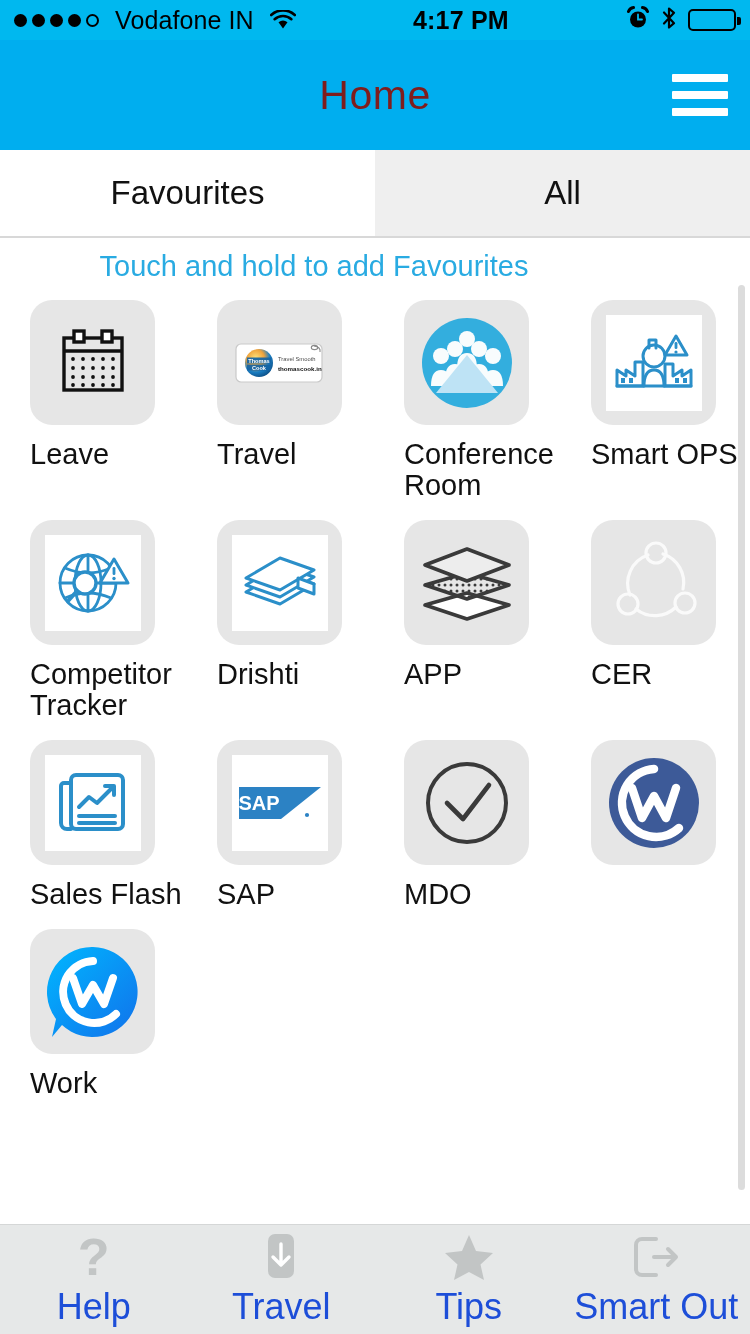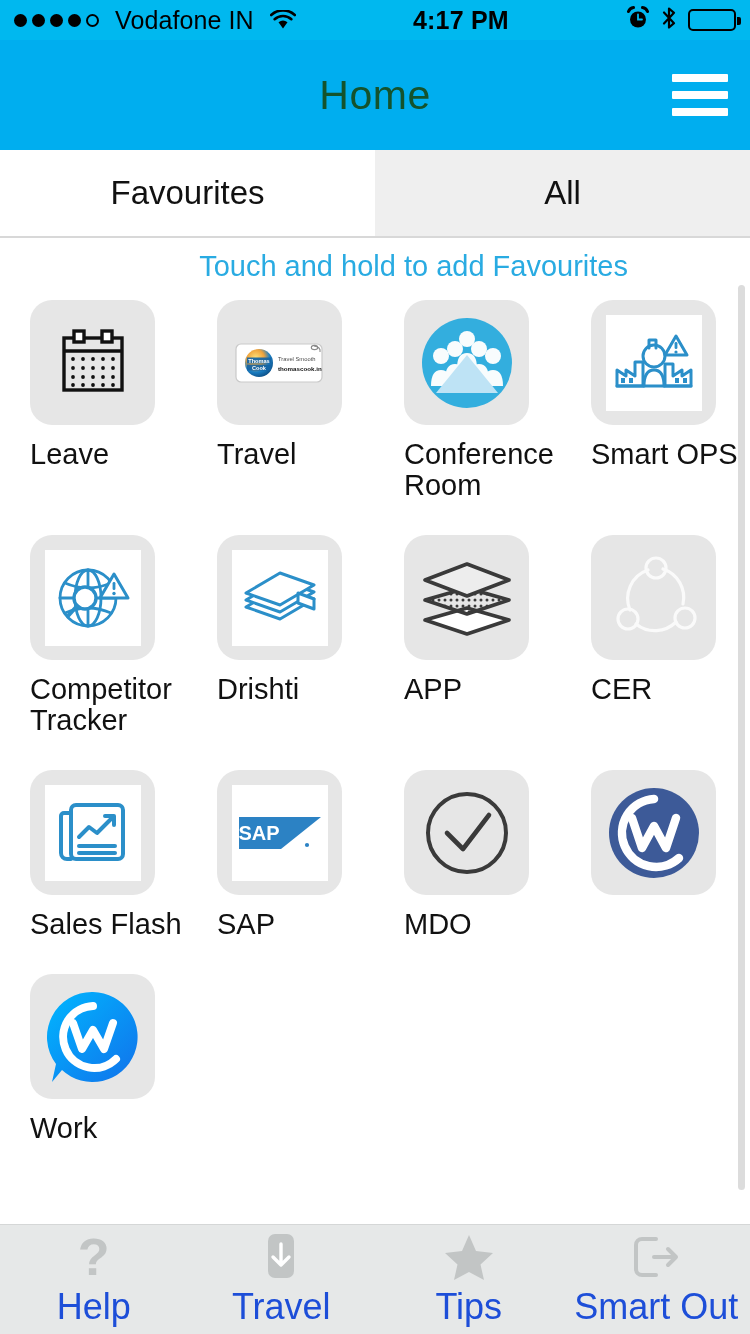--- a/index.html
+++ b/index.html
@@ -35,21 +35,21 @@
     background:#000; border-radius:0 2px 2px 0;
   }
   .battery-fill{ height:100%; background:#000; border-radius:2px; }
 
   
   .navbar{
     position:absolute; top:40px; left:0; width:750px; height:110px;
     background:#00AEEF; display:flex; align-items:center; justify-content:center;
   }
   .nav-title{
-    color:#14532d; font-size:41px; font-weight:300; letter-spacing:.5px;
+    color:#7f1d1d; font-size:41px; font-weight:300; letter-spacing:.5px;
   }
   .hamburger{
     position:absolute; right:22px; top:50%; transform:translateY(-50%);
     width:56px; height:42px; display:flex; flex-direction:column;
     justify-content:space-between; cursor:pointer;
   }
   .hamburger span{ display:block; width:56px; height:8px; background:#fff; border-radius:1px; }
 
   
   .tabs{
@@ -58,31 +58,31 @@
   }
   .tab{
     flex:1; display:flex; align-items:center; justify-content:center;
     font-size:33px; color:#111; cursor:pointer; background:#efefef;
   }
   .tab.active{ background:#ffffff; }
 
   
   .hint{
     position:absolute; top:250px; left:0; width:628px;
-    text-align:right; color:#29ABE2; font-size:29px;
+    text-align:center; color:#29ABE2; font-size:29px;
   }
 
   
   .scroll-area{
     position:absolute; top:300px; left:0; width:750px; height:925px;
     overflow:hidden;
   }
   .grid{
     display:grid; grid-template-columns:repeat(4, 187px);
-    padding-left:30px; row-gap:16px;
+    padding-left:30px; row-gap:1px;
   }
   .cell{ width:187px; cursor:pointer; }
   .tile{
     width:125px; height:125px; border-radius:22px; background:#e6e6e6;
     display:flex; align-items:center; justify-content:center;
     overflow:hidden; position:relative;
   }
   .tile.plain{ background:#e6e6e6; }
   .tile.whiteinner{ background:#e6e6e6; }
   .inner-white{

